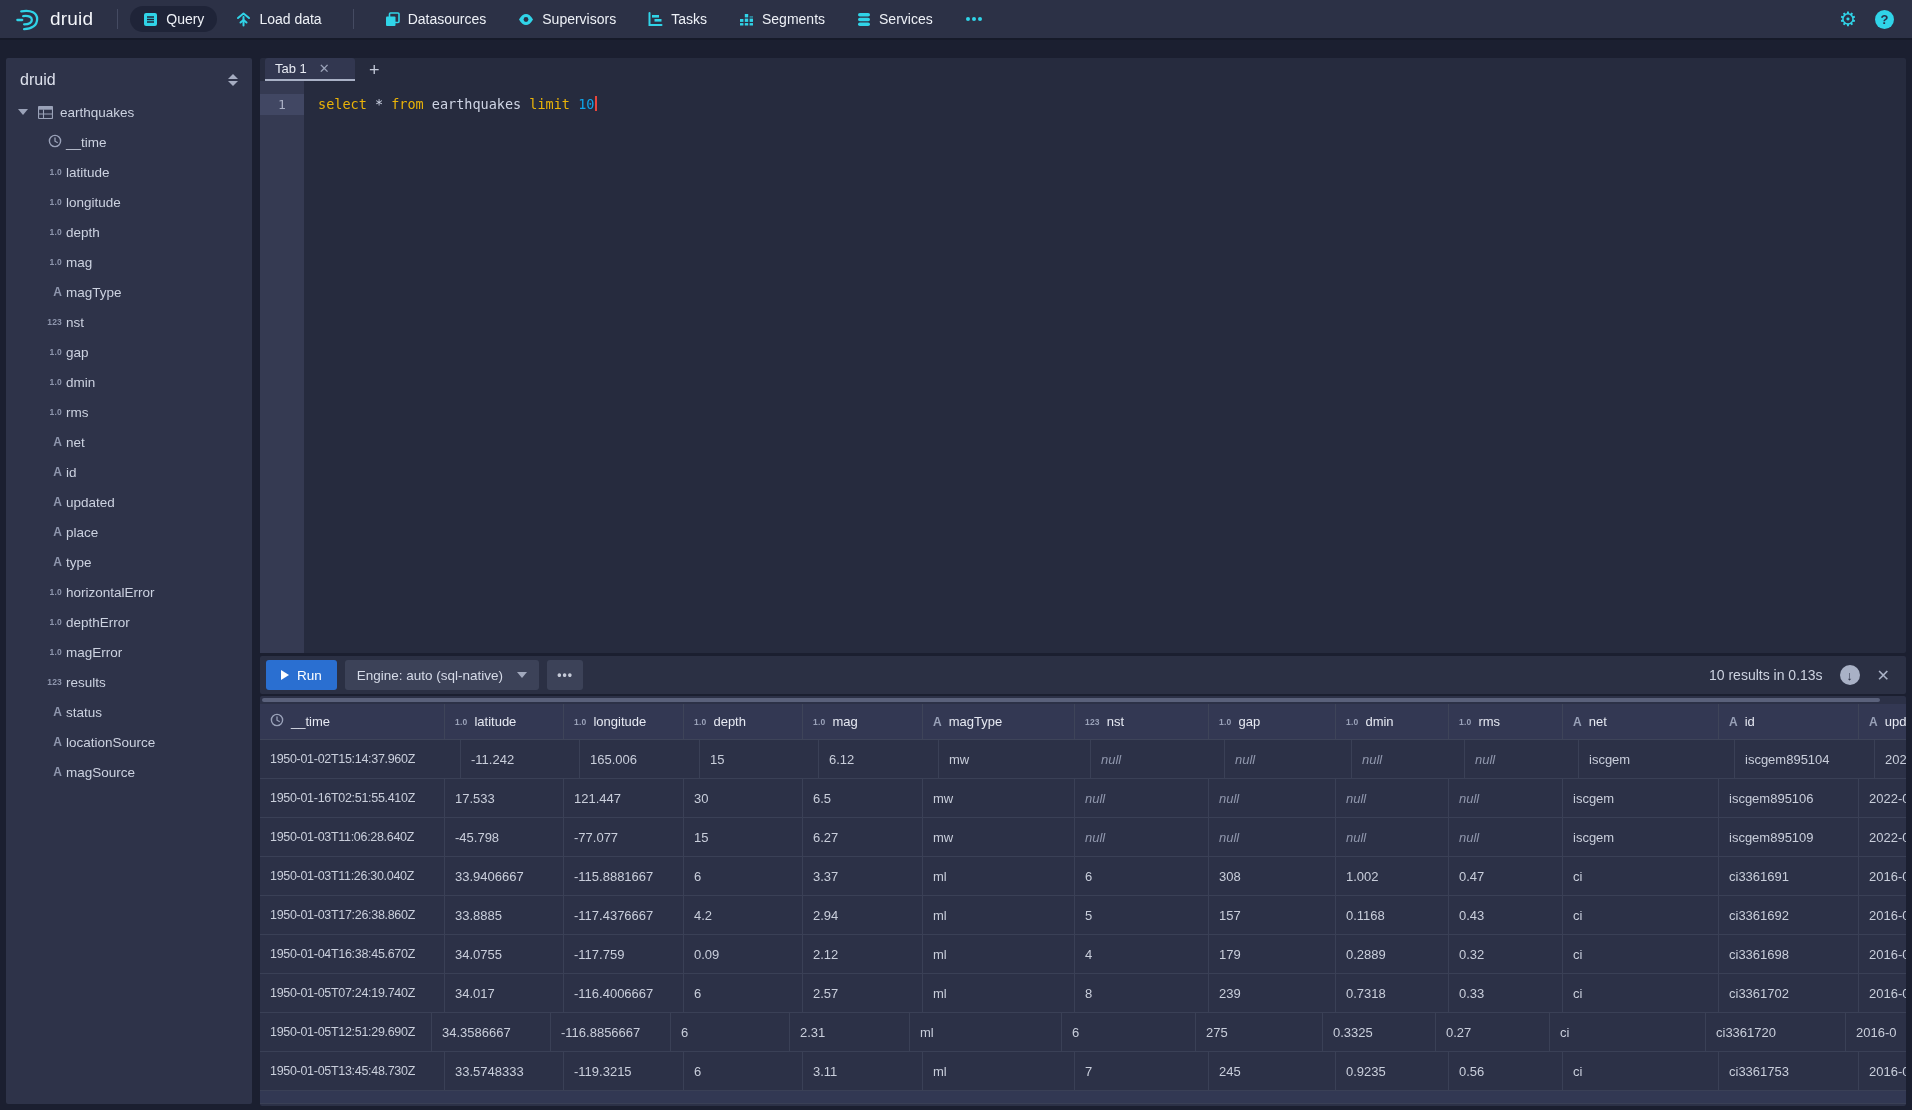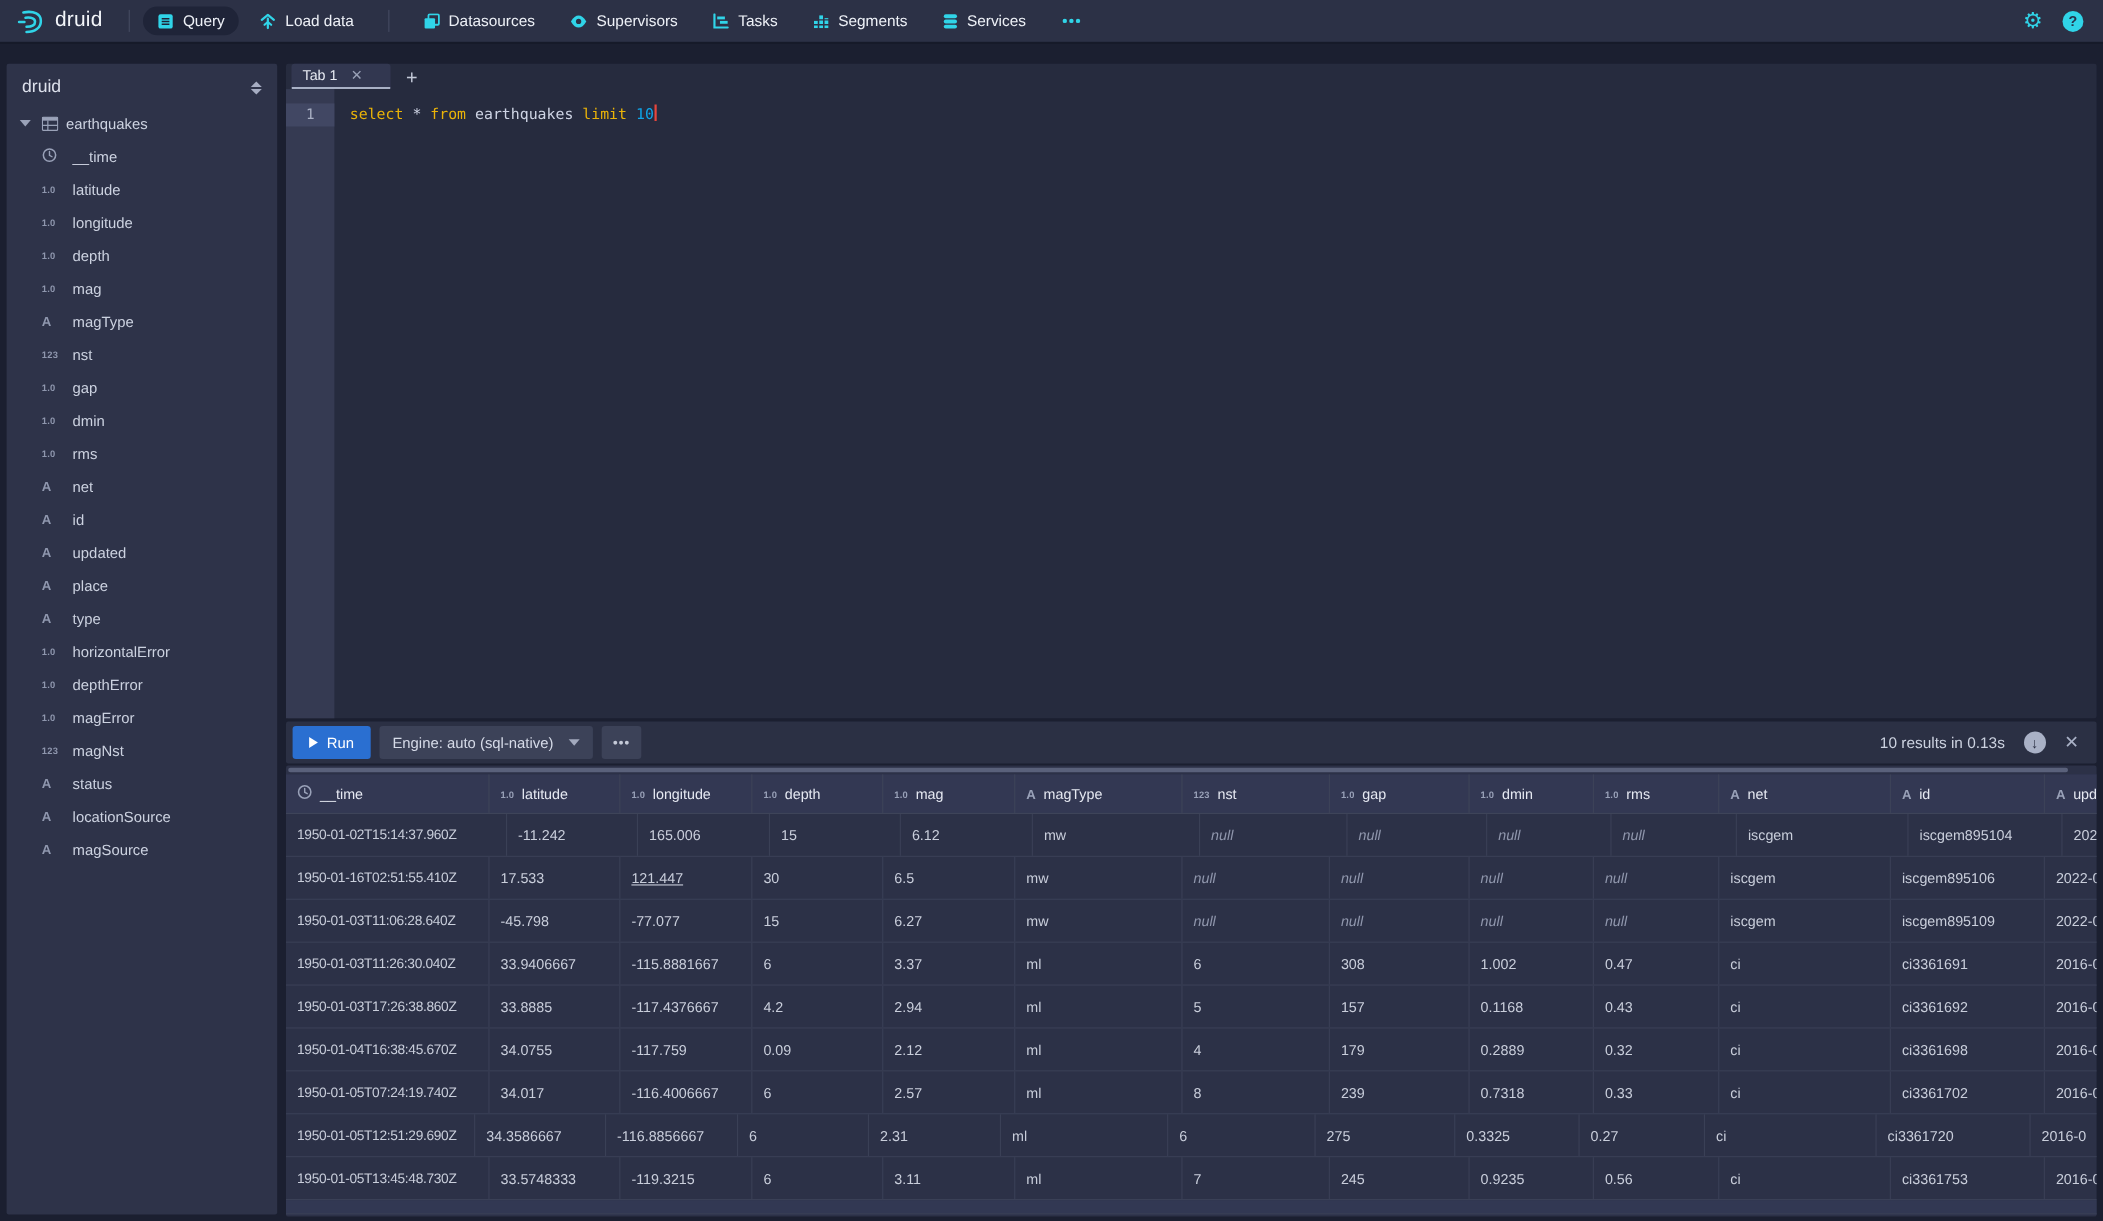--- a/index.html
+++ b/index.html
@@ -31,21 +31,21 @@
   .sb-header { display:flex; align-items:center; justify-content:space-between;
     padding:13px 14px 8px 14px; color:#dde1ec; font-size:16px; }
   .dbl-caret { display:flex; flex-direction:column; gap:2px; align-items:center; }
   .dbl-caret .up { width:0; height:0; border-left:5px solid transparent; border-right:5px solid transparent; border-bottom:5px solid #a6adc2; }
   .dbl-caret .dn { width:0; height:0; border-left:5px solid transparent; border-right:5px solid transparent; border-top:5px solid #a6adc2; }
   .tree-row { height:30px; display:flex; align-items:center; color:#ccd2e0; font-size:13.5px; cursor:pointer; }
   .ds-row { padding-left:12px; gap:7px; }
   .chev { width:0; height:0; border-left:5px solid transparent; border-right:5px solid transparent;
     border-top:6px solid #9aa2b8; margin-right:3px; }
   .col-row { padding-left:32px; }
-  .type-icon { width:24px; text-align:left; color:#8f97ae; flex:none; }
+  .type-icon { width:24px; text-align:right; color:#8f97ae; flex:none; }
   .ti-num { font-size:8.5px; font-weight:bold; letter-spacing:.2px; }
   .ti-str { font-size:12px; font-weight:600; }
   .col-label { margin-left:4px; }
 
   
   .editor-panel { position:absolute; left:260px; top:58px; width:1646px; height:595px;
     background:#262b3e; border-radius:2px; }
   .tabrow { height:23px; display:flex; align-items:flex-end; }
   .tab { margin-left:5px; height:23px; width:90px; background:#323750; border-radius:3px 3px 0 0;
     border-bottom:2px solid #a9b1c6; display:flex; align-items:center; gap:12px;
@@ -294,21 +294,21 @@
       <div class="tree-row col-row">
         <span class="type-icon ti-num">1.0</span>
         <span class="col-label">depthError</span>
       </div>
       <div class="tree-row col-row">
         <span class="type-icon ti-num">1.0</span>
         <span class="col-label">magError</span>
       </div>
       <div class="tree-row col-row">
         <span class="type-icon ti-num">123</span>
-        <span class="col-label">magNst</span>
+        <span class="col-label">results</span>
       </div>
       <div class="tree-row col-row">
         <span class="type-icon ti-str">A</span>
         <span class="col-label">status</span>
       </div>
       <div class="tree-row col-row">
         <span class="type-icon ti-str">A</span>
         <span class="col-label">locationSource</span>
       </div>
       <div class="tree-row col-row">
@@ -425,21 +425,21 @@
         <div class="td is-null" style="width: 127px;">null</div>
         <div class="td is-null" style="width: 113px;">null</div>
         <div class="td is-null" style="width: 114px;">null</div>
         <div class="td" style="width: 156px;">iscgem</div>
         <div class="td" style="width: 140px;">iscgem895104</div>
         <div class="td" style="width: 300px;">2022-0</div>
       </div>
       <div class="trow">
         <div class="td time-cell" style="width: 185px;">1950-01-16T02:51:55.410Z</div>
         <div class="td" style="width: 119px;">17.533</div>
-        <div class="td" style="width: 120px; text-decoration: underline;">121.447</div>
+        <div class="td" style="width: 120px;">121.447</div>
         <div class="td" style="width: 119px;">30</div>
         <div class="td" style="width: 120px;">6.5</div>
         <div class="td" style="width: 152px;">mw</div>
         <div class="td is-null" style="width: 134px;">null</div>
         <div class="td is-null" style="width: 127px;">null</div>
         <div class="td is-null" style="width: 113px;">null</div>
         <div class="td is-null" style="width: 114px;">null</div>
         <div class="td" style="width: 156px;">iscgem</div>
         <div class="td" style="width: 140px;">iscgem895106</div>
         <div class="td" style="width: 300px;">2022-0</div>

